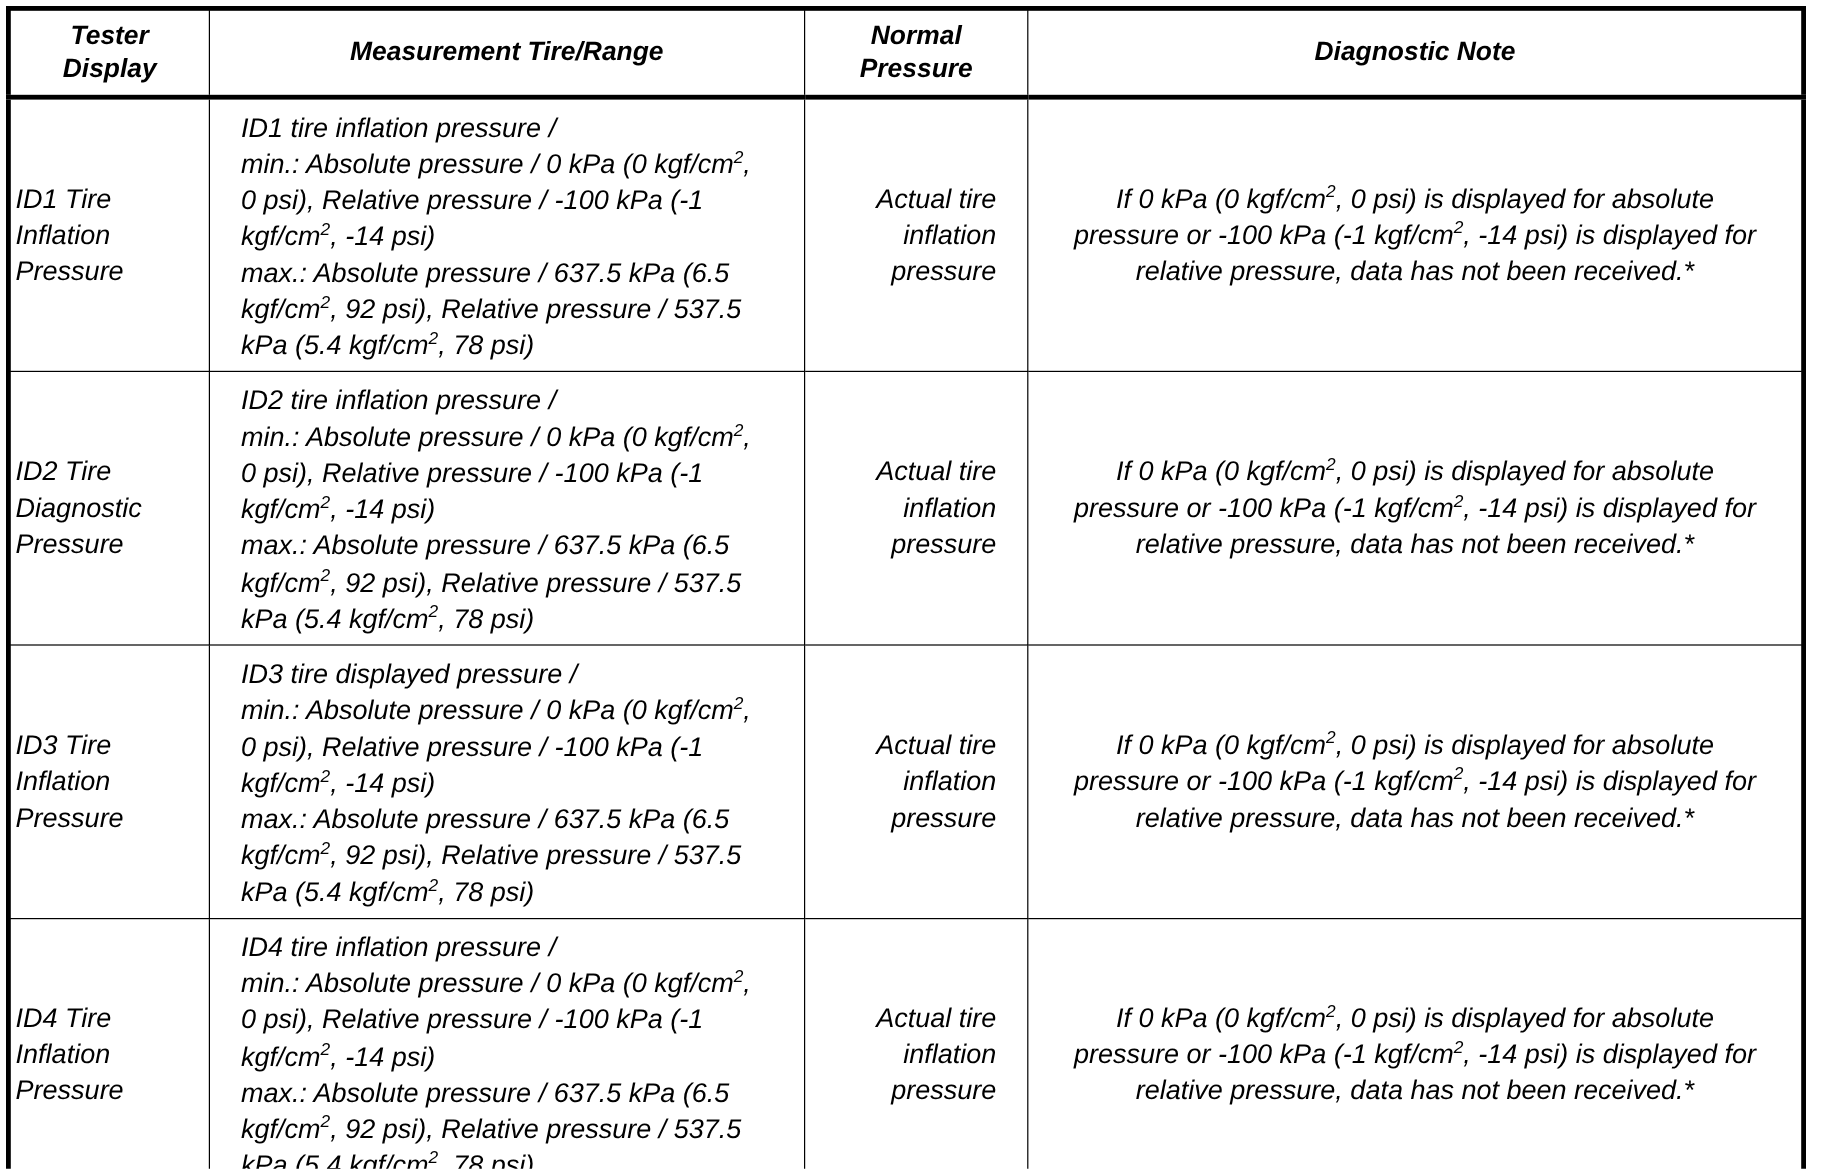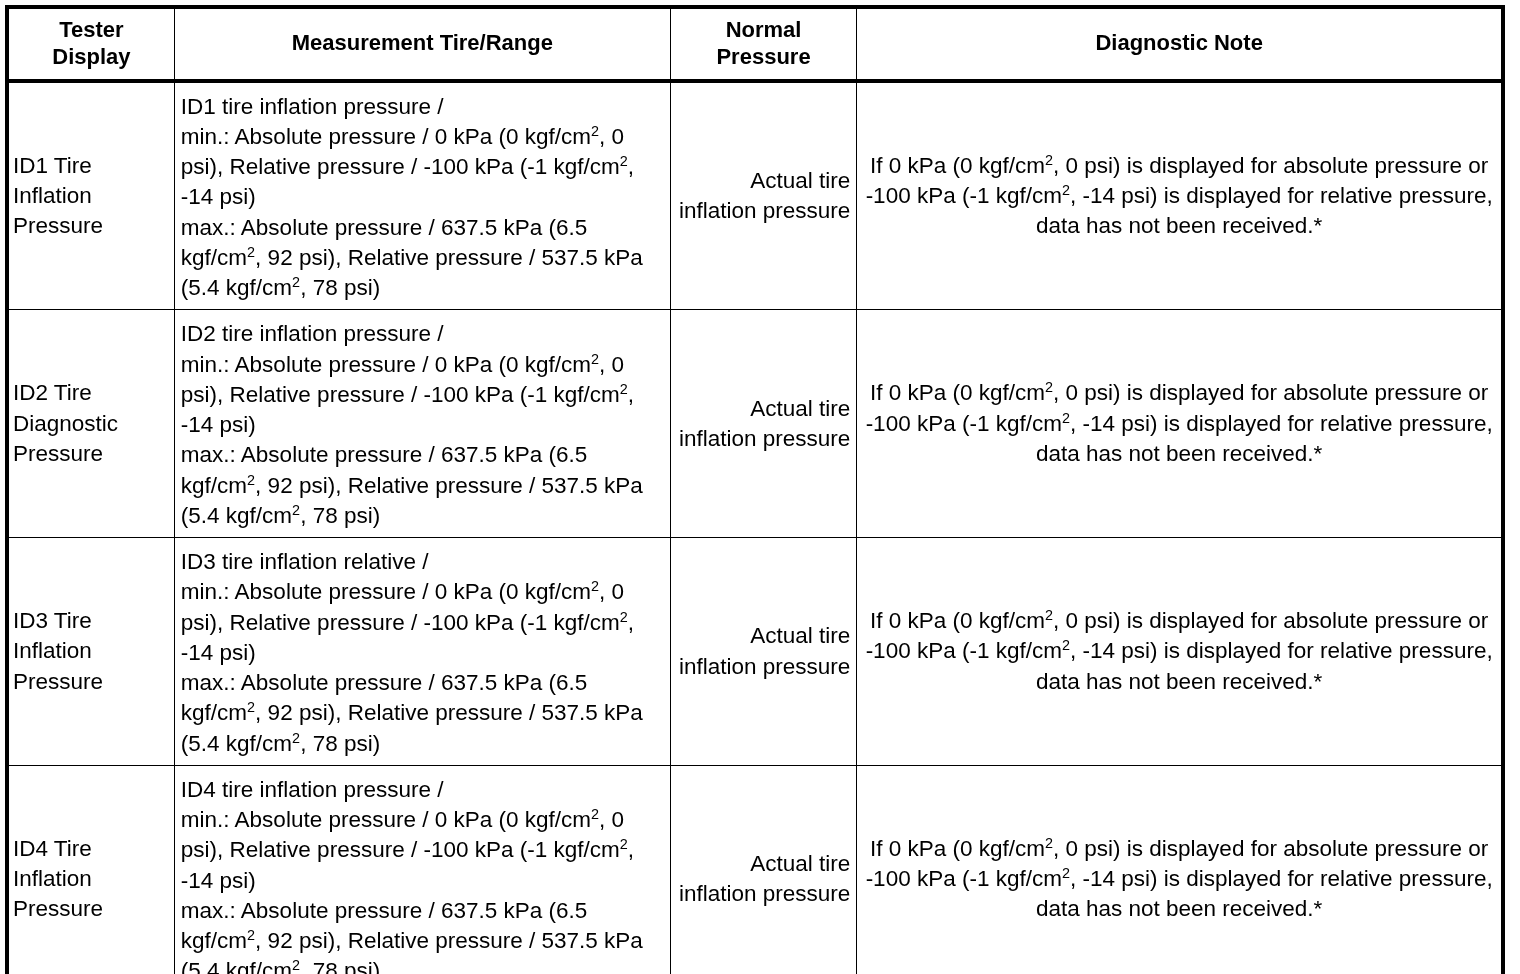--- a/index.html
+++ b/index.html
@@ -12,20 +12,21 @@
     height: 974px;
     font-family: "Liberation Sans", sans-serif;
     color: #000000;
     overflow: hidden;
   }
   .sheet {
     position: relative;
     width: 1520px;
     height: 974px;
     background: #ffffff;
+    font-style: italic;
   }
   table.spec-table {
     position: absolute;
     left: 5px;
     top: 5px;
     width: 1500px;
     border-collapse: collapse;
     table-layout: fixed;
     background: #ffffff;
   }
@@ -55,21 +56,21 @@
     line-height: 1.22;
     padding: 8px 6px;
     height: 60px;
     box-sizing: border-box;
   }
   td {
     font-size: 22.5px;
     font-weight: normal;
     vertical-align: middle;
     line-height: 1.345;
-    padding: 6px 6px;
+    padding: 6px 26px;
     box-sizing: border-box;
   }
   .col-display  { width: 166px; }
   .col-measure  { width: 492px; }
   .col-normal   { width: 185px; }
   .col-note     { width: 641px; }
 
   td.cell-display {
     text-align: left;
     padding-left: 4px;
@@ -137,21 +138,21 @@
             <span class="ln">ID2 tire inflation pressure /</span>
             <span class="ln">min.: Absolute pressure / 0 kPa (0 kgf/cm<sup>2</sup>, 0 psi), Relative pressure / -100 kPa (-1 kgf/cm<sup>2</sup>, -14 psi)</span>
             <span class="ln">max.: Absolute pressure / 637.5 kPa (6.5 kgf/cm<sup>2</sup>, 92 psi), Relative pressure / 537.5 kPa (5.4 kgf/cm<sup>2</sup>, 78 psi)</span>
           </td>
           <td class="cell-normal">Actual tire inflation pressure</td>
           <td class="cell-note">If 0 kPa (0 kgf/cm<sup>2</sup>, 0 psi) is displayed for absolute pressure or -100 kPa (-1 kgf/cm<sup>2</sup>, -14 psi) is displayed for relative pressure, data has not been received.*</td>
         </tr>
         <tr>
           <td class="cell-display">ID3 Tire Inflation Pressure</td>
           <td class="cell-measure">
-            <span class="ln">ID3 tire inflation relative /</span>
+            <span class="ln">ID3 tire displayed pressure /</span>
             <span class="ln">min.: Absolute pressure / 0 kPa (0 kgf/cm<sup>2</sup>, 0 psi), Relative pressure / -100 kPa (-1 kgf/cm<sup>2</sup>, -14 psi)</span>
             <span class="ln">max.: Absolute pressure / 637.5 kPa (6.5 kgf/cm<sup>2</sup>, 92 psi), Relative pressure / 537.5 kPa (5.4 kgf/cm<sup>2</sup>, 78 psi)</span>
           </td>
           <td class="cell-normal">Actual tire inflation pressure</td>
           <td class="cell-note">If 0 kPa (0 kgf/cm<sup>2</sup>, 0 psi) is displayed for absolute pressure or -100 kPa (-1 kgf/cm<sup>2</sup>, -14 psi) is displayed for relative pressure, data has not been received.*</td>
         </tr>
         <tr>
           <td class="cell-display">ID4 Tire Inflation Pressure</td>
           <td class="cell-measure">
             <span class="ln">ID4 tire inflation pressure /</span>

